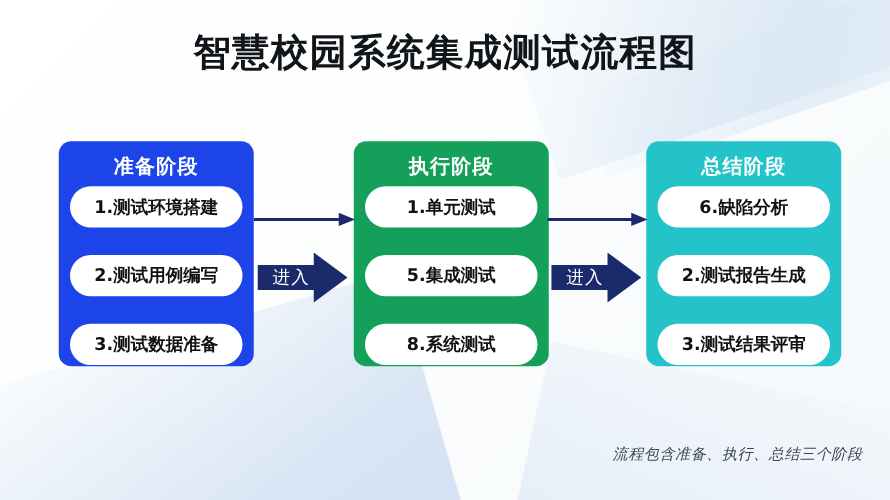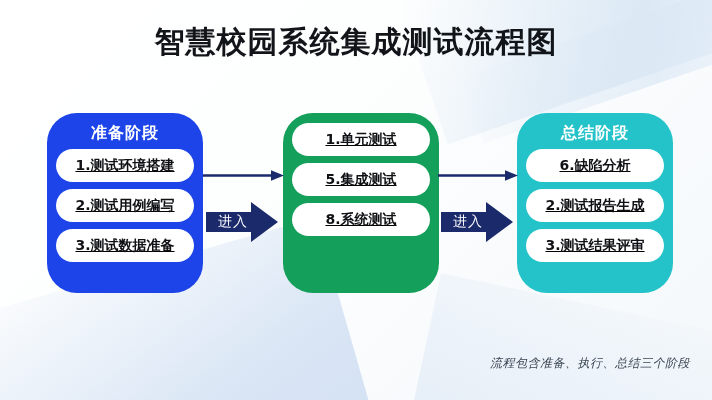--- a/index.html
+++ b/index.html
@@ -77,21 +77,21 @@
     letter-spacing: 1px;
     color: #111418;
     white-space: nowrap;
   }
 
   .stage-card {
     position: absolute;
     top: 113px;
     width: 156px;
     height: 180px;
-    border-radius: 30px;
+    border-radius: 10px;
     box-sizing: border-box;
     padding: 7px 9px 9px 9px;
     display: flex;
     flex-direction: column;
     align-items: center;
     text-align: center;
   }
   #card-prepare { left: 47px;  background: #1c44e8; }
   #card-execute { left: 283px; background: #14a05a; }
   #card-summary { left: 517px; background: #23c3c9; }
@@ -104,23 +104,22 @@
     line-height: 26px;
     height: 26px;
     white-space: nowrap;
   }
 
   .pill-list {
     width: 100%;
     margin-top: 3px;
     display: flex;
     flex-direction: column;
-    gap: 7px;
-    align-items: center;
-    text-decoration: underline;
+    gap: 22px;
+    align-items: center;
   }
   .pill {
     width: 138px;
     height: 33px;
     border-radius: 17px;
     background: #ffffff;
     color: #101114;
     font-size: 14px;
     font-weight: bold;
     display: flex;
@@ -193,20 +192,21 @@
   <div class="stage-card" id="card-prepare">
     <div class="stage-title">准备阶段</div>
     <div class="pill-list">
       <div class="pill">1.测试环境搭建</div>
       <div class="pill">2.测试用例编写</div>
       <div class="pill">3.测试数据准备</div>
     </div>
   </div>
 
   <div class="stage-card" id="card-execute">
+    <div class="stage-title">执行阶段</div>
     <div class="pill-list">
       <div class="pill">1.单元测试</div>
       <div class="pill">5.集成测试</div>
       <div class="pill">8.系统测试</div>
     </div>
   </div>
 
   <div class="stage-card" id="card-summary">
     <div class="stage-title">总结阶段</div>
     <div class="pill-list">

